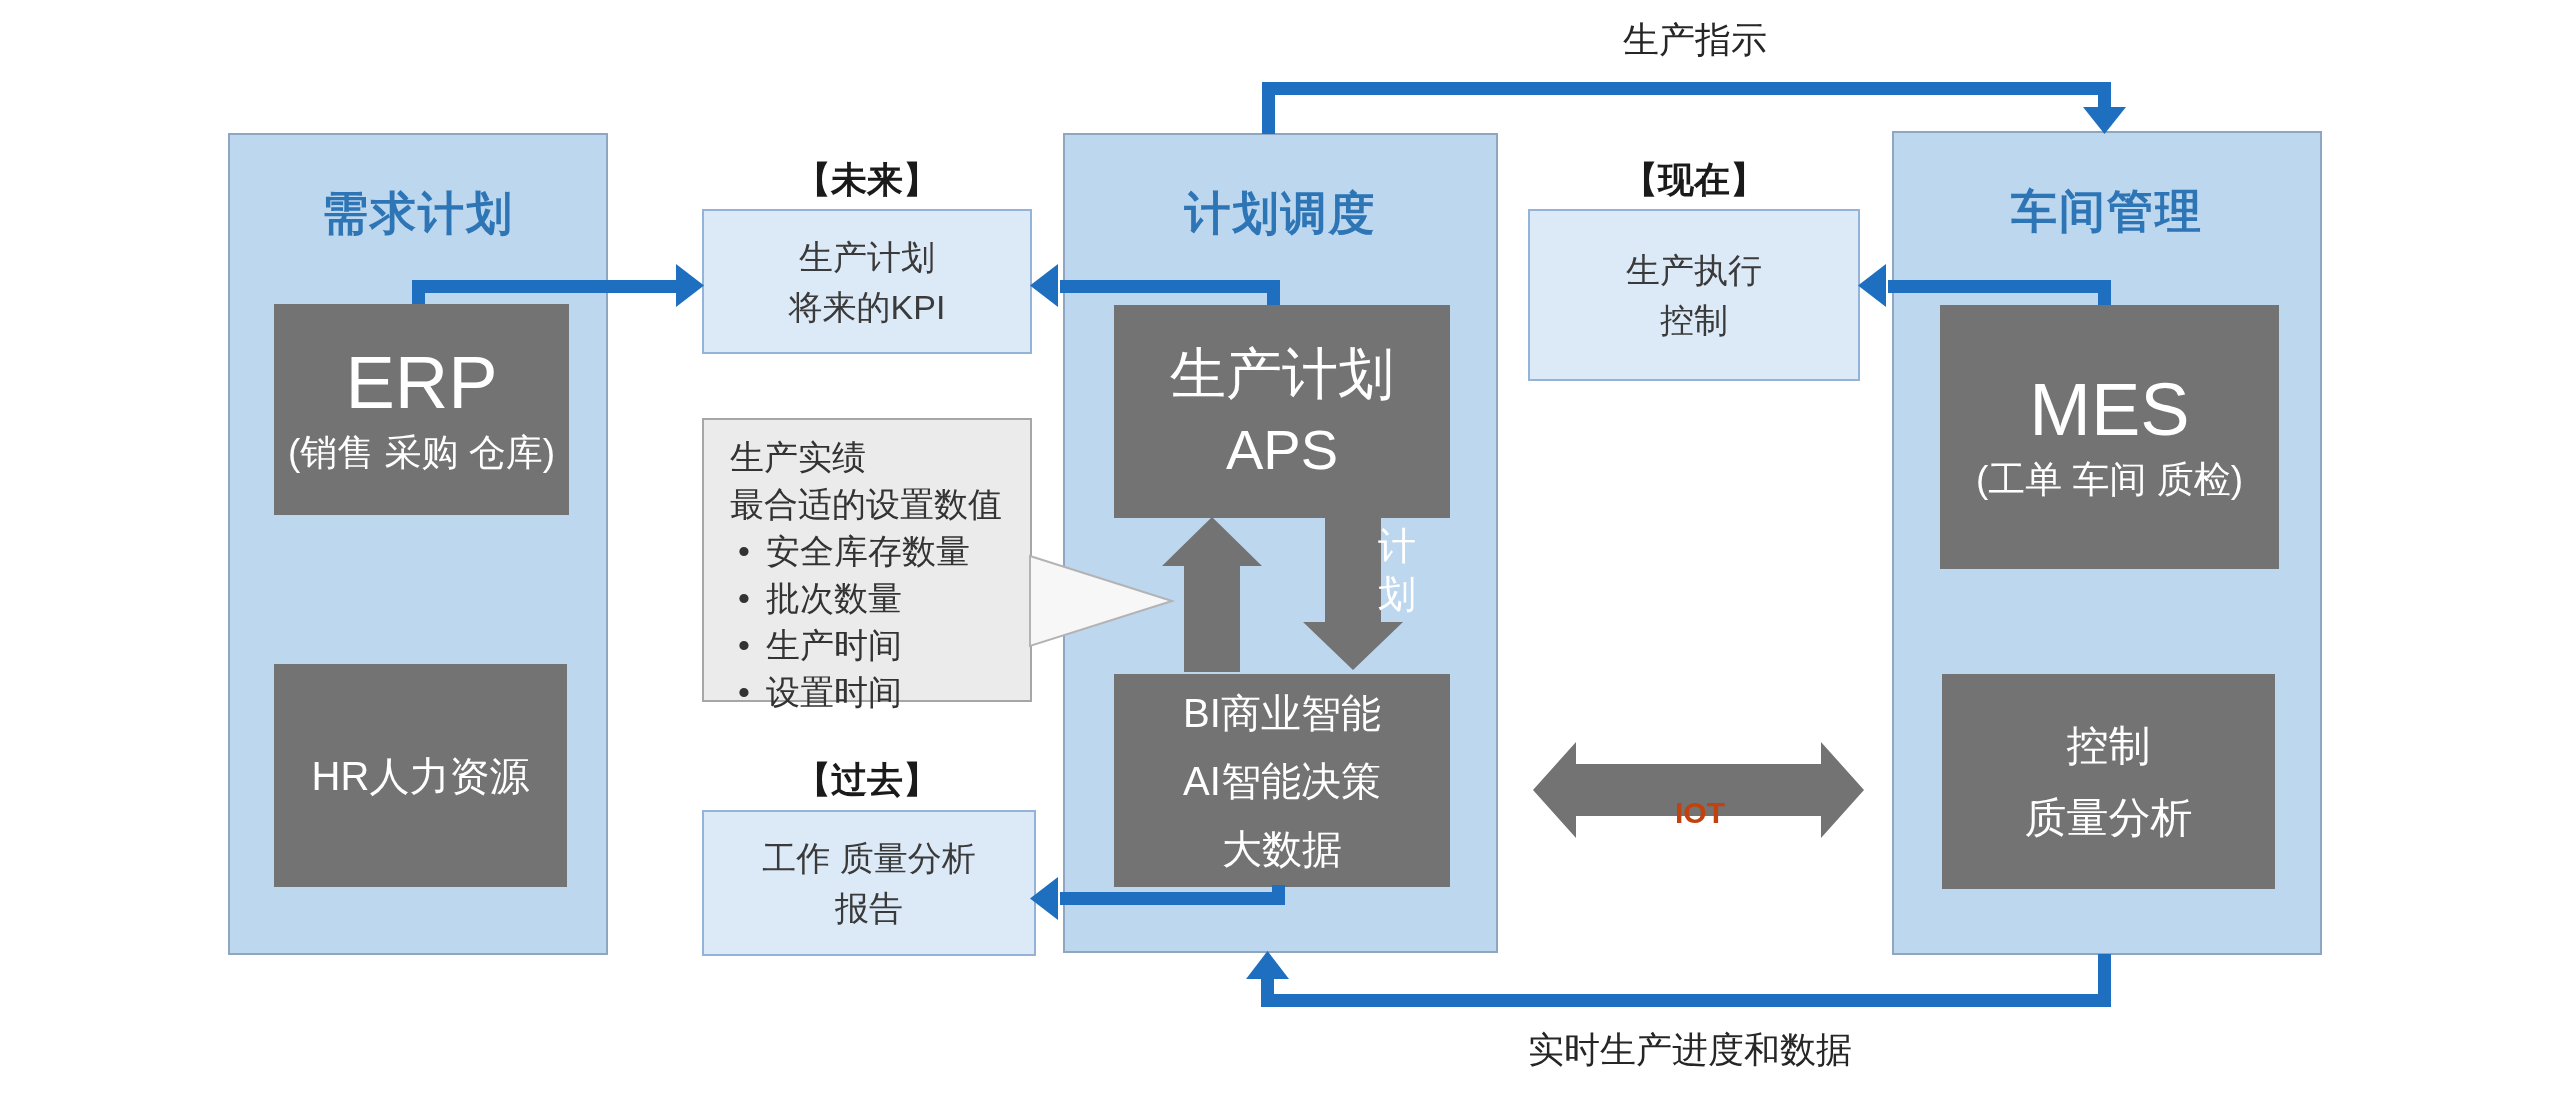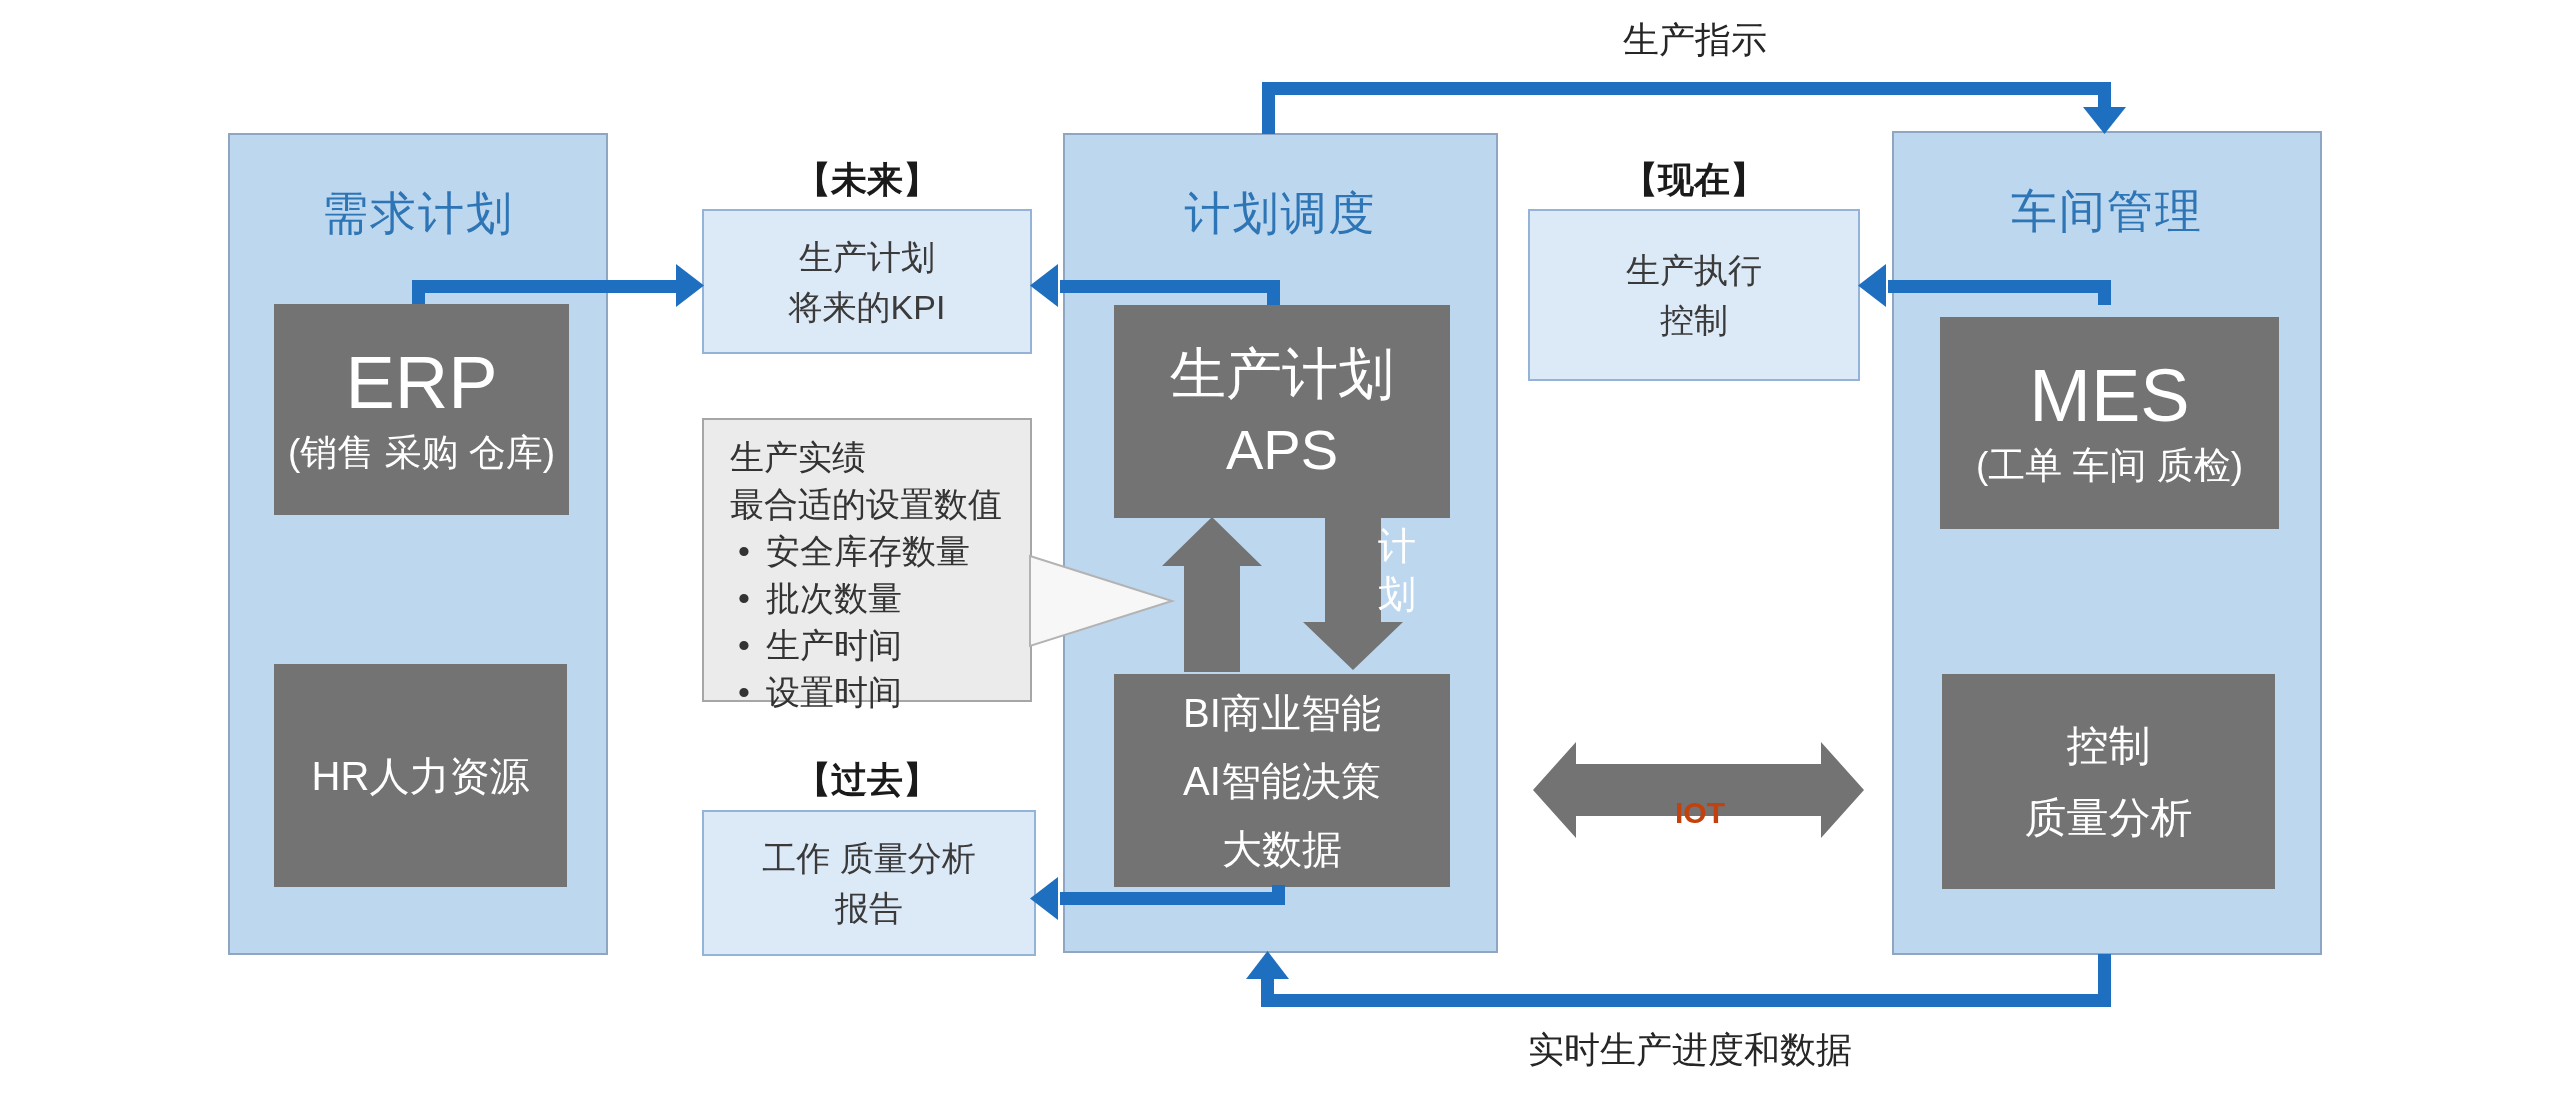--- a/index.html
+++ b/index.html
@@ -9,32 +9,32 @@
   }
   
   .panel{
     position:absolute;background:#BDD7EE;border:2px solid #8FA6C2;box-sizing:border-box;
   }
   #panel-demand{left:228px;top:133px;width:380px;height:822px;}
   #panel-planning{left:1063px;top:133px;width:435px;height:820px;}
   #panel-workshop{left:1892px;top:131px;width:430px;height:824px;}
   .panel-title{
     position:absolute;left:0;right:0;top:48px;margin:0;text-align:center;
-    font-size:46px;font-weight:normal;color:#2E75B6;letter-spacing:2px;
+    font-size:46px;font-weight:bold;color:#2E75B6;letter-spacing:2px;
   }
   
   .solid-box{
     position:absolute;background:#737373;color:#FFFFFF;display:flex;flex-direction:column;
     align-items:center;justify-content:center;text-align:center;
   }
   #box-erp{left:44px;top:169px;width:295px;height:211px;}
   #box-hr{left:44px;top:529px;width:293px;height:223px;}
   #box-aps{left:49px;top:170px;width:336px;height:213px;}
   #box-bi{left:49px;top:539px;width:336px;height:213px;}
-  #box-mes{left:46px;top:184px;width:339px;height:212px;}
+  #box-mes{left:46px;top:172px;width:339px;height:264px;}
   #box-ctrl{left:48px;top:541px;width:333px;height:215px;}
   .box-big{font-size:74px;line-height:86px;font-weight:400;}
   .box-sub{font-size:37px;line-height:54px;}
   .box-mid{font-size:56px;line-height:76px;}
   .box-line{font-size:40px;line-height:68px;}
   .box-line2{font-size:42px;line-height:72px;}
   
   .note{
     position:absolute;background:#DCE9F7;border:2px solid #94B3D9;box-sizing:border-box;
     display:flex;flex-direction:column;align-items:center;justify-content:center;

